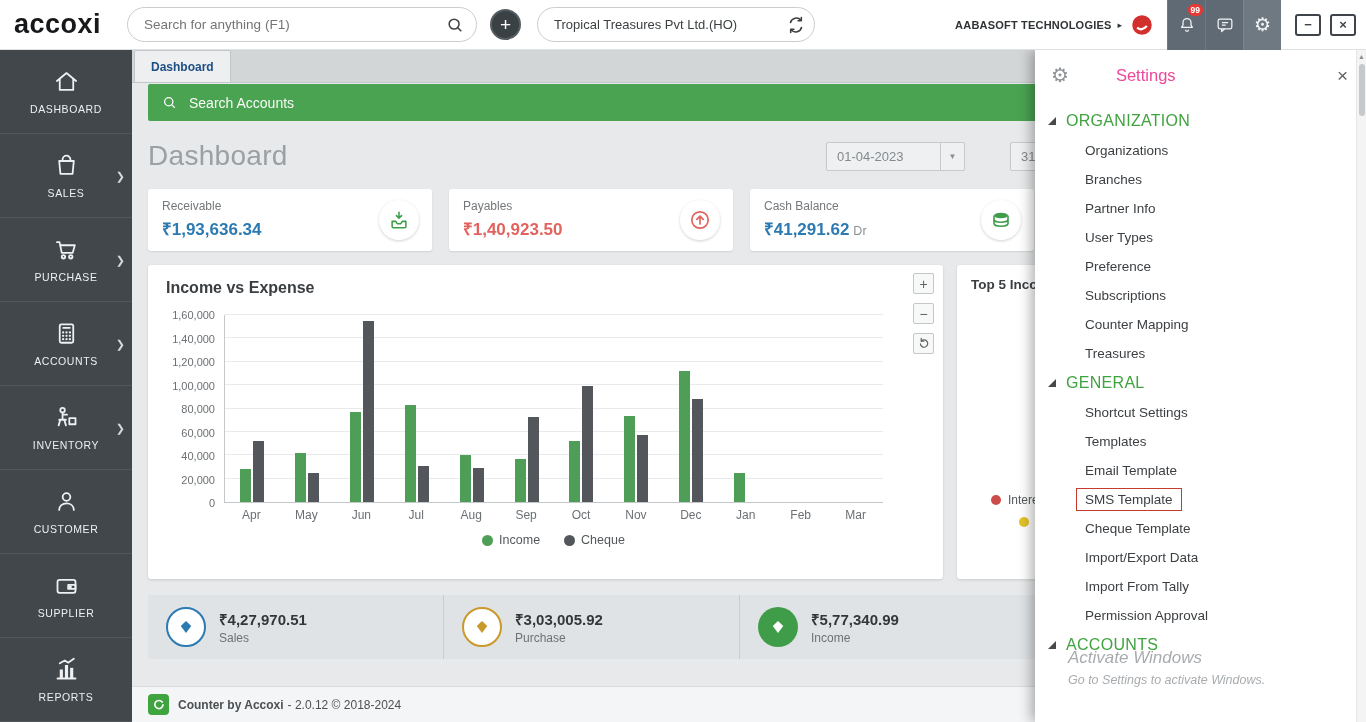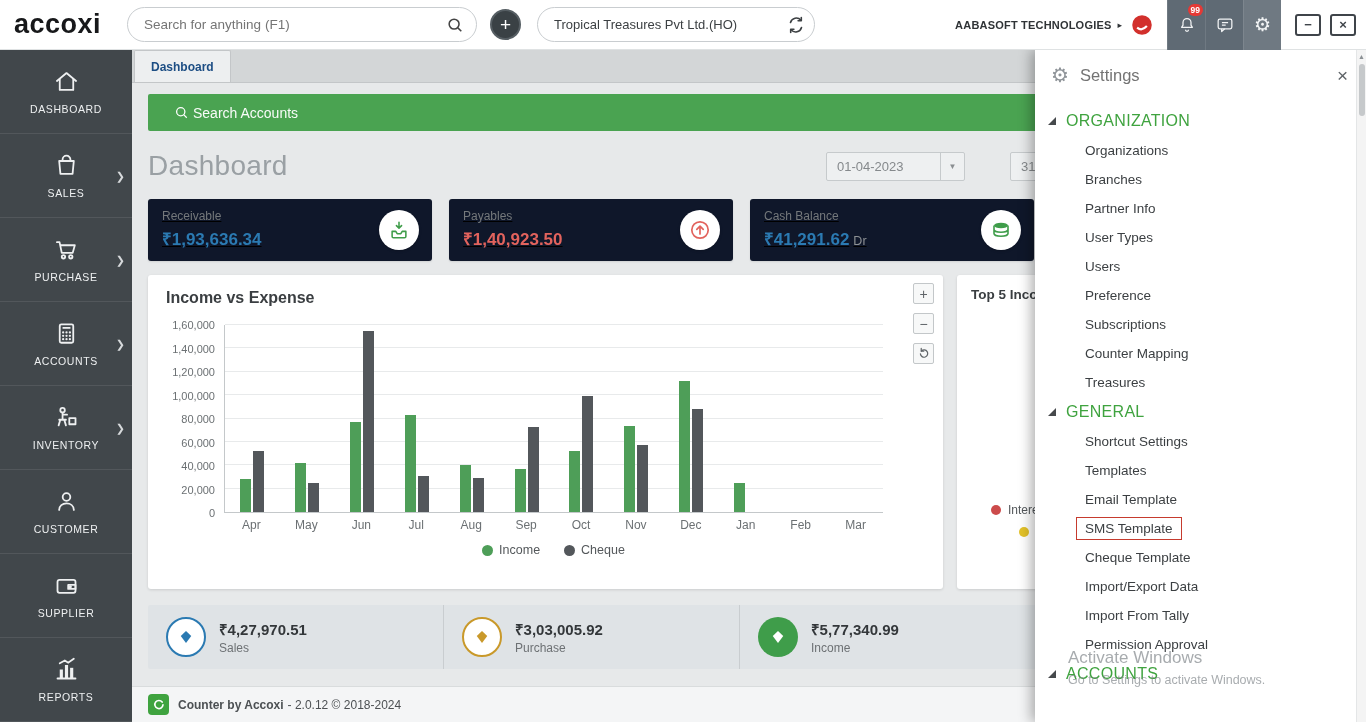--- a/index.html
+++ b/index.html
@@ -35,33 +35,33 @@
   .side-item svg { width:27px; height:27px; }
   .side-label { font-size:10.5px; color:#eef0f1; letter-spacing:0.6px; }
   .side-arrow { position:absolute; right:7px; top:50%; transform:translateY(-50%); color:#d6d9db; font-size:11px; }
 
   
   .main { flex:1; display:flex; flex-direction:column; background:#e7e9ea; min-width:0; }
   .tabstrip { height:33px; background:#d3d6d7; display:flex; align-items:flex-end; padding-left:2px; border-bottom:1px solid #c3c6c8; }
   .tab { height:32px; padding:0 16px; background:#edeff0; display:flex; align-items:center; font-size:12px; font-weight:bold; color:#1d4e84; border:1px solid #c3c6c8; border-bottom:none; border-radius:2px 2px 0 0; cursor:pointer; }
   .content { flex:1; padding:0 16px; min-height:0; }
 
-  .accountbar { margin-top:11px; height:37px; background:var(--accent_green); display:flex; align-items:center; padding:0 26px; gap:4px; border-radius:2px; }
+  .accountbar { margin-top:1px; height:37px; background:var(--accent_green); display:flex; align-items:center; padding:0 14px; gap:12px; border-radius:2px; }
   .ab-search-label { color:rgba(255,255,255,0.96); font-size:14px; }
   .ab-company { margin-left:auto; color:#fff; font-size:13.5px; white-space:nowrap; }
 
   .page-head { display:flex; align-items:center; margin:12px 0 10px; height:46px; }
   .page-title { font-size:28px; font-weight:400; color:#9aa0a4; letter-spacing:0.3px; }
   .dates { margin-left:auto; margin-right:201px; display:flex; gap:45px; }
   .date-input { width:139px; height:29px; background:#eef0f1; border:1px solid #c6cacc; border-radius:2px; display:flex; align-items:center; cursor:pointer; }
   .date-input .dt { flex:1; padding:0 10px; font-size:13px; color:#85898c; }
   .date-input .dd { width:24px; align-self:stretch; border-left:1px solid #c6cacc; display:flex; align-items:center; justify-content:center; font-size:8px; color:#8a8e91; }
 
   .cards-row { display:flex; gap:17px; }
-  .card { width:284px; height:62px; background:#0f172a; border-radius:3px; position:relative; padding:10px 14px; box-shadow:0 1px 2px rgba(0,0,0,0.10);text-decoration:underline; }
+  .card { width:284px; height:62px; background:#ffffff; border-radius:3px; position:relative; padding:10px 14px; box-shadow:0 1px 2px rgba(0,0,0,0.10); }
   .card-label { font-size:12px; color:#74787b; margin-bottom:4px; }
   .card-amount { font-size:17px; font-weight:bold; }
   .amt-blue { color:var(--amount_blue); }
   .amt-red { color:var(--amount_red); }
   .card-suffix { font-size:12.5px; color:#8d9194; font-weight:400; margin-left:4px; }
   .card-icon { position:absolute; right:13px; top:50%; transform:translateY(-50%); width:40px; height:40px; background:#fff; border-radius:50%; display:flex; align-items:center; justify-content:center; box-shadow:0 1px 3px rgba(0,0,0,0.18); }
 
   .charts-row { display:flex; gap:14px; margin-top:14px; height:314px; }
   .chart-card { width:795px; background:#fff; border-radius:3px; box-shadow:0 1px 3px rgba(0,0,0,0.12); padding:14px 18px; position:relative; }
   .chart-title { font-size:16px; font-weight:600; color:#3a3e41; }
@@ -100,32 +100,32 @@
 
   .footer { height:36px; background:#f4f5f6; border-top:1px solid #d9dcdd; display:flex; align-items:center; gap:9px; padding:0 16px; }
   .footer-logo { width:21px; height:21px; border-radius:4px; background:var(--brand_green); display:flex; align-items:center; justify-content:center; }
   .footer-text { font-size:12px; color:#4c5053; }
   .footer-text b { margin-right:4px; }
 
   
   .settings-panel { position:absolute; top:0; right:0; width:331px; height:672px; background:#fff; box-shadow:-4px 0 12px rgba(0,0,0,0.30); z-index:30; display:flex; flex-direction:column; }
   .sp-header { height:50px; display:flex; align-items:center; gap:11px; padding:0 18px 0 16px; flex-shrink:0; }
   .sp-gear { font-size:20px; color:#8f9499; }
-  .sp-title { font-size:16.5px; color:#737373; }
+  .sp-title { font-size:16.5px; color:#ec4899;margin-left:36px; }
   .sp-close { margin-left:auto; font-size:19px; color:#5f6468; cursor:pointer; line-height:1; }
   .sp-list { flex:1; padding-top:6px; margin-right:10px; overflow:hidden; }
   .settings-section { height:30px; display:flex; align-items:center; padding-left:13px; gap:10px; cursor:pointer; }
   .tri { width:0; height:0; border-bottom:8px solid #46494c; border-left:8px solid transparent; }
   .sec-label { font-size:16px; font-weight:normal; color:var(--brand_green); letter-spacing:0.3px; }
   .settings-item { height:29px; display:flex; align-items:center; padding-left:50px; font-size:13.5px; color:#3b3f42; cursor:pointer; }
   .settings-item .hl { border:1px solid #c63b2e; padding:3px 8px; margin-left:-9px; }
   .sp-scroll { position:absolute; top:0; right:0; bottom:0; width:10px; background:#f4f4f4; border-left:1px solid #e4e6e7; z-index:2; }
   .sp-scroll-up { height:12px; display:flex; align-items:center; justify-content:center; font-size:7px; color:#8b9094; }
   .sp-thumb { width:6px; margin:2px auto 0; height:52px; background:#c6c9cb; border-radius:3px; cursor:pointer; }
-  .watermark { position:absolute; left:33px; top:598px; z-index:5; pointer-events:none; }
+  .watermark { position:absolute; left:33px; top:598px; z-index:5; pointer-events:none;font-style:italic; }
   .wm1 { font-size:17px; color:rgba(120,126,130,0.65); }
   .wm2 { font-size:12.5px; color:rgba(120,126,130,0.65); margin-top:5px; }
 
   svg { display:block; }
 </style>
 </head>
 <body>
 
 <div class="app">
 
@@ -545,23 +545,20 @@
           <div class="settings-item">
             <span>Branches</span>
           </div>
           <div class="settings-item">
             <span>Partner Info</span>
           </div>
           <div class="settings-item">
             <span>User Types</span>
           </div>
           <div class="settings-item">
-            <span>Users</span>
-          </div>
-          <div class="settings-item">
             <span>Preference</span>
           </div>
           <div class="settings-item">
             <span>Subscriptions</span>
           </div>
           <div class="settings-item">
             <span>Counter Mapping</span>
           </div>
           <div class="settings-item">
             <span>Treasures</span>

